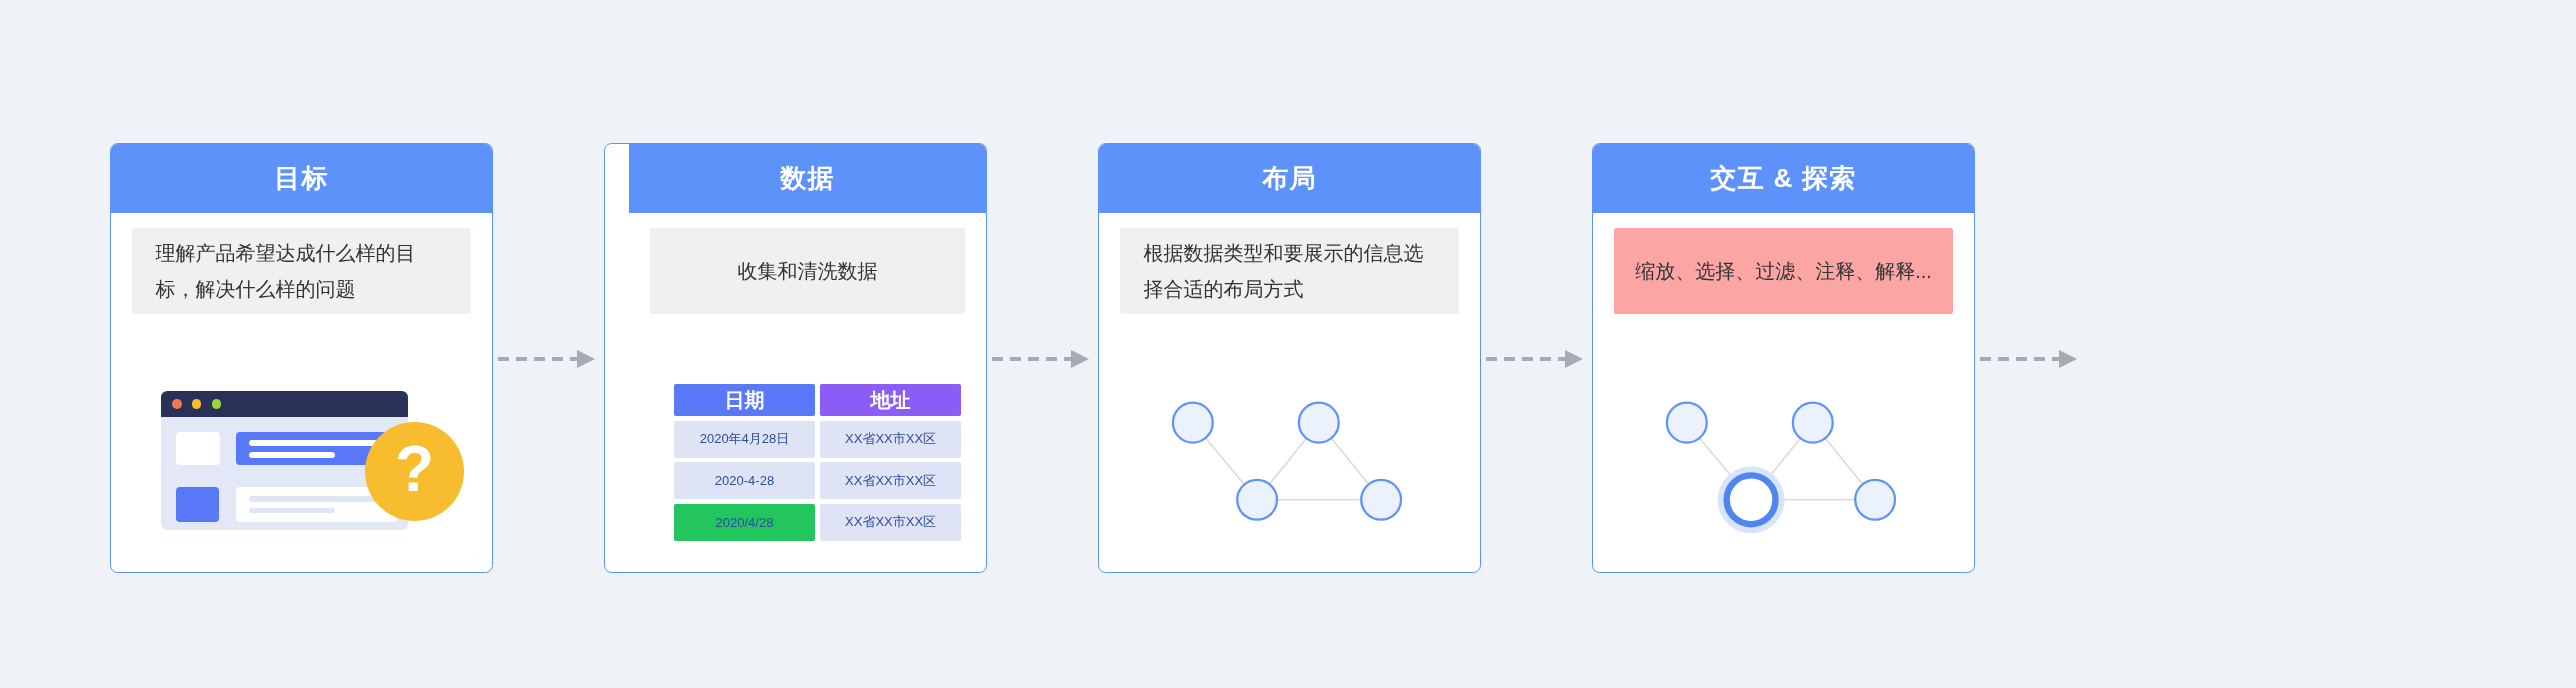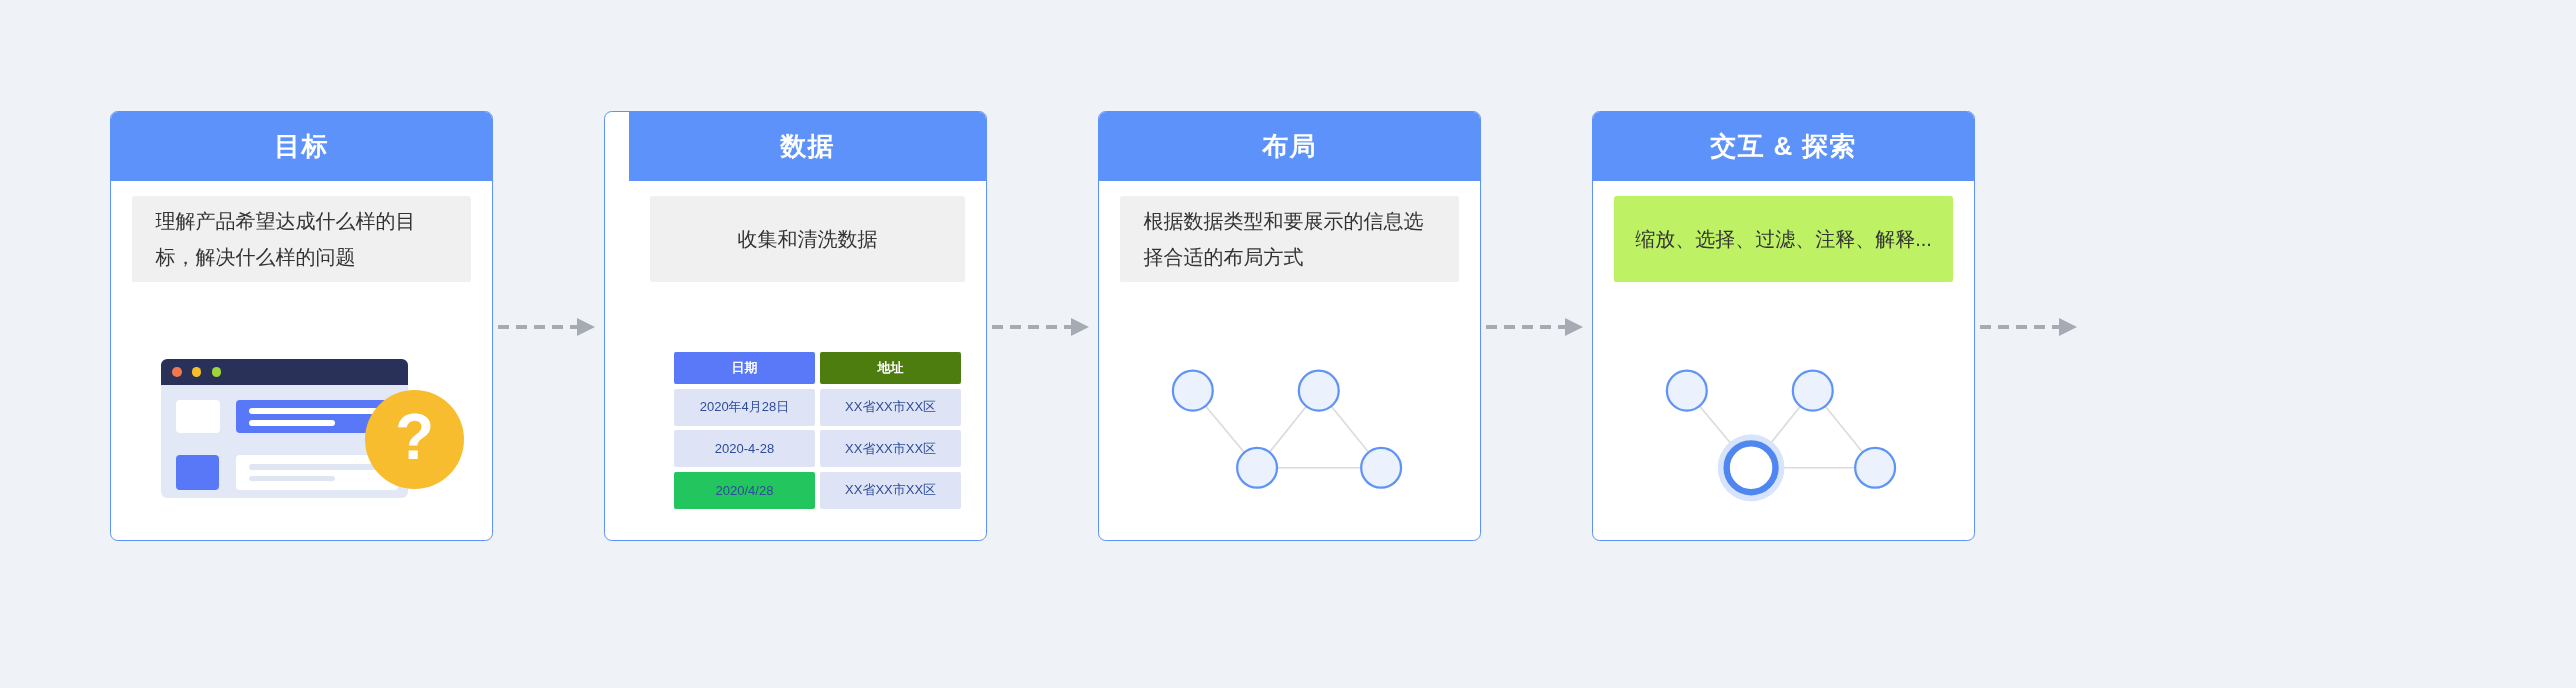--- a/index.html
+++ b/index.html
@@ -2,21 +2,21 @@
 <html style="font-size:10.3px"><head>
 <meta charset="utf-8">
 <style>
   * { box-sizing: border-box; margin: 0; padding: 0; }
   html, body { width: 2576px; height: 688px; }
   body {
     font-family: "Liberation Sans", "DejaVu Sans", sans-serif;
     overflow: hidden;
     position: relative;
   }
-  .flow { position: absolute; left: 110px; top: 111px; display: flex; align-items: flex-start; }
+  .flow { position: absolute; left: 110px; top: 143px; display: flex; align-items: flex-start; }
 
   .card {
     flex: none; width: 383px; height: 430px;
     background: #ffffff; border: 1.3px solid #5C92FA; border-radius: 7.7px;
     overflow: hidden;
   }
   .card-header {
     height: 69px; display: flex; align-items: center; justify-content: center;
     font-size: 26px; font-weight: bold; letter-spacing: 1.3px;
   }
@@ -55,21 +55,21 @@
     display: flex; align-items: center; justify-content: center; padding-bottom: 5.1px;
   }
 
   
   .mini-table {
     position: absolute; left: 45px; top: 156px; width: 288px;
     display: grid; grid-template-columns: 141px 141px; gap: 4.5px 5.1px;
   }
   .mt-head {
     height: 32px; border-radius: 1.9px; display: flex; align-items: center; justify-content: center;
-    font-size: 13px; font-weight: bold;
+    font-size: 20px; font-weight: bold;
   }
   .mt-cell {
     height: 37px; border-radius: 1.9px; display: flex; align-items: center; justify-content: center;
     font-size: 13px;
   }
 
   
   .graph-svg { position: absolute; left: 0; top: 158px; width: 383px; height: 180px; }
 </style>
 </head>
@@ -103,21 +103,21 @@
     <div class="connector">
       <div class="arrow-line" style="background: repeating-linear-gradient(90deg, rgb(166, 170, 178) 0px, rgb(166, 170, 178) 11px, transparent 11px, transparent 18px);"></div>
       <div class="arrow-head" style="border-left-color: rgb(166, 170, 178);"></div>
     </div>
     <div class="card" style="border-color: rgb(92, 146, 250); padding-left: 24px;">
       <div class="card-header" style="background: rgb(92, 146, 250); color: rgb(255, 255, 255);">数据</div>
       <div class="card-body">
         <div class="desc-box center" style="background: rgb(240, 240, 240); color: rgb(51, 51, 51);">收集和清洗数据</div>
         <div class="mini-table">
           <div class="mt-head" style="background: rgb(89, 121, 248); color: rgb(255, 255, 255);">日期</div>
-          <div class="mt-head" style="background: #4d7c0f; color: rgb(255, 255, 255);">地址</div>
+          <div class="mt-head" style="background: #8b5cf6; color: rgb(255, 255, 255);">地址</div>
           <div class="mt-cell" style="background: rgb(222, 228, 246); color: rgb(45, 76, 153);">2020年4月28日</div>
           <div class="mt-cell" style="background: rgb(222, 228, 246); color: rgb(45, 76, 153);">XX省XX市XX区</div>
           <div class="mt-cell" style="background: rgb(222, 228, 246); color: rgb(45, 76, 153);">2020-4-28</div>
           <div class="mt-cell" style="background: rgb(222, 228, 246); color: rgb(45, 76, 153);">XX省XX市XX区</div>
           <div class="mt-cell" style="background: #22c55e; color: rgb(45, 76, 153);">2020/4/28</div>
           <div class="mt-cell" style="background: rgb(222, 228, 246); color: rgb(45, 76, 153);">XX省XX市XX区</div>
         </div>
       </div>
     </div>
     <div class="connector">
@@ -140,21 +140,21 @@
         </svg>
       </div>
     </div>
     <div class="connector">
       <div class="arrow-line" style="background: repeating-linear-gradient(90deg, rgb(166, 170, 178) 0px, rgb(166, 170, 178) 11px, transparent 11px, transparent 18px);"></div>
       <div class="arrow-head" style="border-left-color: rgb(166, 170, 178);"></div>
     </div>
     <div class="card" style="border-color: rgb(92, 146, 250);">
       <div class="card-header" style="background: rgb(92, 146, 250); color: rgb(255, 255, 255);">交互 &amp; 探索</div>
       <div class="card-body">
-        <div class="desc-box center" style="background: #bef264; color: rgb(51, 51, 51);">缩放、选择、过滤、注释、解释...</div>
+        <div class="desc-box center" style="background: #fca5a5; color: rgb(51, 51, 51);">缩放、选择、过滤、注释、解释...</div>
         <svg class="graph-svg" viewBox="0 0 596 280">
           <line x1="146" y1="57" x2="246" y2="177" stroke="#DBDBDB" stroke-width="2.5"></line>
           <line x1="246" y1="177" x2="342" y2="57" stroke="#DBDBDB" stroke-width="2.5"></line>
           <line x1="342" y1="57" x2="439" y2="177" stroke="#DBDBDB" stroke-width="2.5"></line>
           <line x1="246" y1="177" x2="439" y2="177" stroke="#DBDBDB" stroke-width="2.5"></line>
           <circle cx="146" cy="57" r="31" fill="#EBF1FD" stroke="#5E93F8" stroke-width="3.5"></circle>
           <circle cx="342" cy="57" r="31" fill="#EBF1FD" stroke="#5E93F8" stroke-width="3.5"></circle>
           <circle cx="246" cy="177" r="52" fill="#D7E4FB"></circle>
           <circle cx="246" cy="177" r="38" fill="#FFFFFF" stroke="#4F86F0" stroke-width="10"></circle>
           <circle cx="439" cy="177" r="31" fill="#EBF1FD" stroke="#5E93F8" stroke-width="3.5"></circle>

